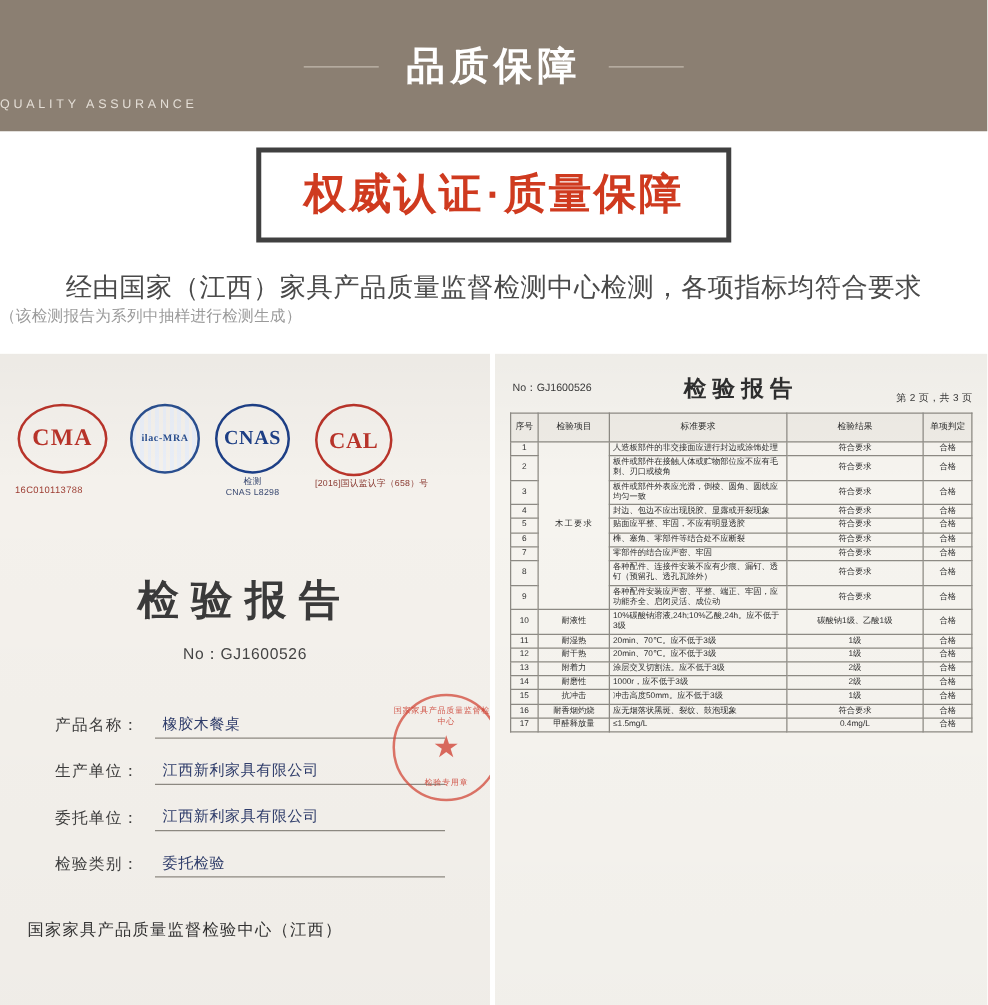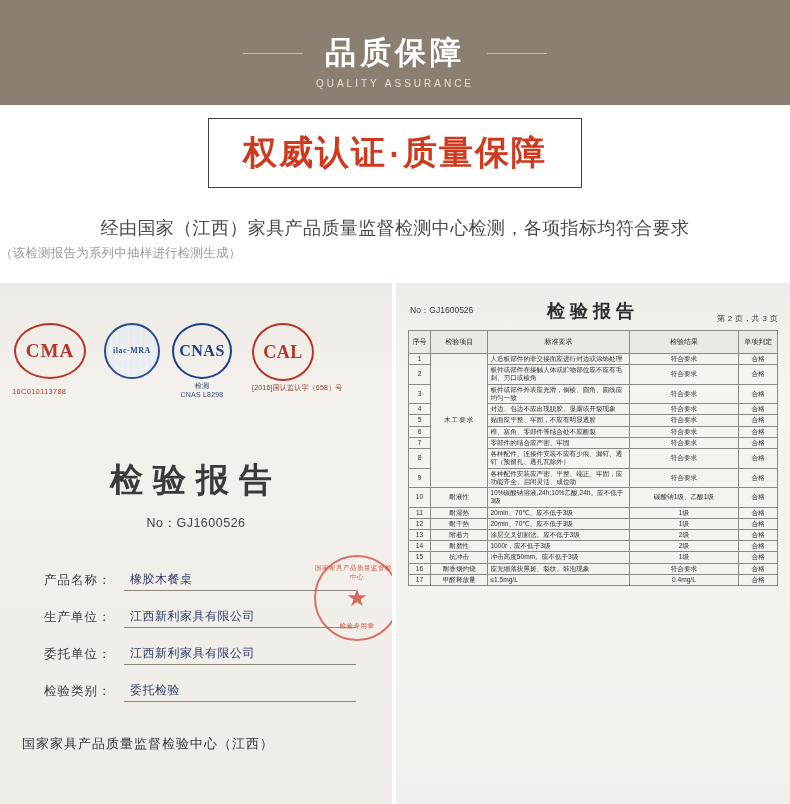--- a/index.html
+++ b/index.html
@@ -2,32 +2,32 @@
 <html><head>
 <meta charset="utf-8">
 <style>
   html,body{margin:0;padding:0;}
   body{width:790px;height:804px;background:#fff;font-family:"Liberation Sans","DejaVu Sans",sans-serif;overflow:hidden;}
   .page{position:relative;width:790px;height:804px;}
 
   
   .banner{position:relative;height:105px;background:#8b7f72;overflow:hidden;}
   .banner-title{position:absolute;left:0;right:0;top:32px;text-align:center;color:#fff;font-size:31px;letter-spacing:4px;font-weight:bold;font-family:"DejaVu Sans",sans-serif;}
-  .banner-sub{position:absolute;left:0;right:0;top:78px;text-align:center;color:#e4ded6;font-size:10px;letter-spacing:3px;}
+  .banner-sub{position:absolute;left:0;right:0;top:78px;color:#e4ded6;font-size:10px;letter-spacing:3px;}
   .banner-rule{position:absolute;top:53px;height:1px;background:#cdc4b9;opacity:.85;}
   .banner-rule.left{left:243px;width:60px;}
   .banner-rule.right{right:243px;width:60px;}
 
   
   .headline-wrap{position:absolute;top:118px;left:0;right:0;text-align:center;}
-  .headline-box{display:inline-block;border:1px solid #404040;padding:16px 34px 18px;}
+  .headline-box{display:inline-block;border:4px solid #404040;padding:16px 34px 18px;}
   .headline{font-size:34px;font-weight:bold;color:#cf3a1f;letter-spacing:2px;font-family:"DejaVu Sans",sans-serif;line-height:1;}
   .headline .dot{font-size:26px;vertical-align:middle;padding:0 2px;}
 
-  .desc1{position:absolute;top:216px;left:0;right:0;text-align:center;color:#4a4a4a;font-size:18px;letter-spacing:.4px;font-family:"DejaVu Sans",sans-serif;}
+  .desc1{position:absolute;top:216px;left:0;right:0;text-align:center;color:#4a4a4a;font-size:21px;letter-spacing:.4px;font-family:"DejaVu Sans",sans-serif;}
   .desc2{position:absolute;top:245px;left:0;right:0;text-align:left;color:#9a9a9a;font-size:12.5px;letter-spacing:.2px;font-family:"DejaVu Sans",sans-serif;}
 
   
   .docs{position:absolute;top:283px;left:0;width:790px;height:521px;}
   .doc{position:absolute;top:0;height:521px;background:#f2efe9;overflow:hidden;}
   .doc.left{left:0;width:392px;background:#f4f1ec;}
   .doc.right{left:396px;width:394px;background:#f6f4ef;}
 
   
   .logos{position:absolute;top:40px;left:0;width:392px;height:66px;}

